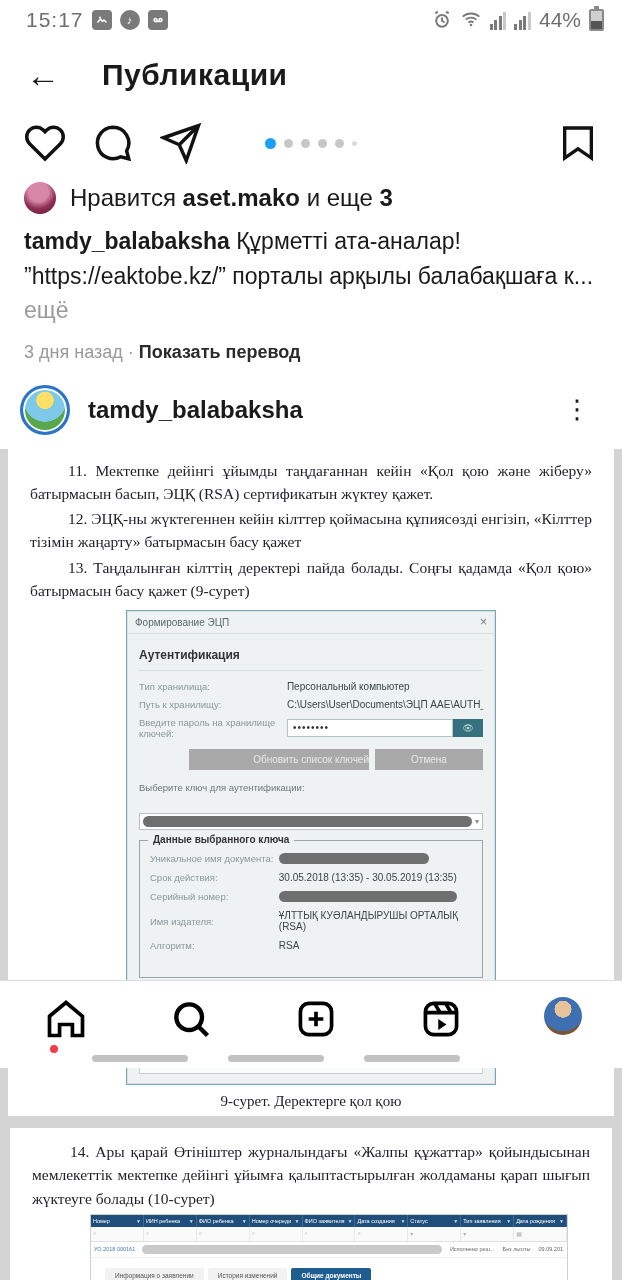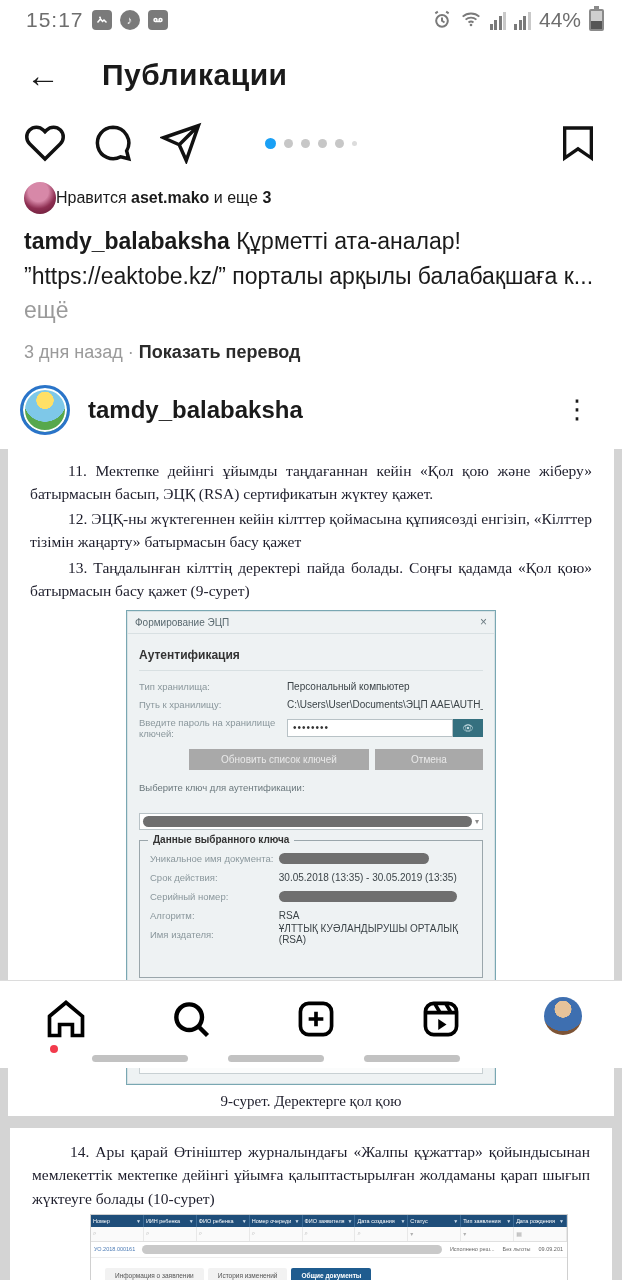--- a/index.html
+++ b/index.html
@@ -25,21 +25,21 @@
 
   
   .actionrow { display:flex; align-items:center; padding:20px 24px 6px 24px; position:relative; }
   .actionrow .icons { display:flex; gap:26px; align-items:center; }
   .dots { position:absolute; left:0; right:0; display:flex; gap:8px; justify-content:center; align-items:center; pointer-events:none; }
   .dot { width:9px; height:9px; border-radius:50%; background:#c7c7c7; }
   .dot.active { background:#1aa0f5; width:11px; height:11px; }
   .dot.tiny { width:5px; height:5px; background:#dcdcdc; }
   .bookmark { margin-left:auto; }
 
-  .likesrow { display:flex; align-items:center; padding:12px 24px 2px 24px; font-size:16px; color:#1a1a1a; }
+  .likesrow { display:flex; align-items:center; gap:14px; padding:12px 24px 2px 24px; font-size:24px; color:#1a1a1a; }
   .likes-avatar { width:32px; height:32px; border-radius:50%; background:radial-gradient(circle at 45% 30%, #d788a8 0 35%, #8e2f52 60%, #5d1630 100%); flex:0 0 auto; }
   .bold { font-weight:700; }
 
   .caption { padding:8px 24px 0 24px; font-size:23px; color:#1a1a1a; line-height:1.5; }
   .cap-more { color:#9a9a9a; }
   .timerow { padding:14px 24px 4px 24px; font-size:18px; color:#9a9a9a; }
   .timerow .translate { color:#2b2b2b; font-weight:700; }
 
   
   .posthead { display:flex; align-items:center; gap:18px; padding:18px 24px 14px 20px; }
@@ -62,21 +62,21 @@
   .ecp-body { padding:8px 12px 10px 12px; }
   .ecp-h { font-size:12px; font-weight:700; color:#333; padding:6px 0 8px 0; border-bottom:1px solid #d8e0e2; margin-bottom:10px; }
   .frow { display:flex; align-items:center; margin-bottom:7px; }
   .flabel { width:43%; font-size:9.5px; color:#8a979c; }
   .fvalue { width:57%; font-size:10px; color:#3c4448; white-space:nowrap; overflow:hidden; }
   .pwdwrap { width:57%; display:flex; }
   .pwd { flex:1; background:#fff; border:1px solid #b8c2c6; font-size:10px; letter-spacing:1px; color:#333; padding:2px 5px; height:18px; }
   .eyebtn { width:30px; height:18px; background:#35707f; color:#cfe3e8; font-size:9px; display:flex; align-items:center; justify-content:center; }
   .btnrow { display:flex; justify-content:flex-end; gap:6px; margin:10px 0 12px 0; }
   .graybtn { background:#a9a9a9; color:#e9e9e9; font-size:10px; text-align:center; padding:5px 0; }
-  .graybtn.w1 { width:180px; } .graybtn.w2 { width:108px; }
+  .graybtn.w1 { width:180px;text-align:right; } .graybtn.w2 { width:108px; }
   .sel-label { font-size:9.5px; color:#6a777c; margin-bottom:20px; }
   .keyselect { background:#fff; border:1px solid #b8c2c6; height:17px; display:flex; align-items:center; padding:2px 3px; margin-bottom:10px; }
   .redact { background:#6f6f6f; border-radius:7px; height:11px; }
   .keyselect .redact { flex:1; }
   .keyselect .arr { font-size:8px; color:#8a8a8a; margin-left:3px; }
   .groupbox { border:1px solid #9aa6ab; position:relative; padding:12px 10px 24px 10px; margin-bottom:12px; }
   .grouptitle { position:absolute; top:-7px; left:8px; background:#eef2f3; padding:0 5px; font-size:10px; font-weight:700; color:#333; }
   .grow { display:flex; align-items:center; margin-bottom:8px; }
   .glabel { width:40%; font-size:9.5px; color:#8a979c; }
   .gvalue { width:60%; font-size:10px; color:#3c4448; }
@@ -289,27 +289,27 @@
             <div class="grow">
               <div class="glabel">Срок действия:</div>
               <div class="gvalue">30.05.2018 (13:35) - 30.05.2019 (13:35)</div>
             </div>
             <div class="grow">
               <div class="glabel">Серийный номер:</div>
               <div class="gvalue">
                   <span class="redact" style="display:block;width:92%"></span>
                 </div>
             </div>
+            <div class="grow">
+              <div class="glabel">Имя издателя:</div>
+              <div class="gvalue">ҰЛТТЫҚ КУӘЛАНДЫРУШЫ ОРТАЛЫҚ (RSA)</div>
+            </div>
             <div class="grow" style="margin-bottom:2px">
               <div class="glabel">Алгоритм:</div>
               <div class="gvalue">RSA</div>
-            </div>
-            <div class="grow">
-              <div class="glabel">Имя издателя:</div>
-              <div class="gvalue">ҰЛТТЫҚ КУӘЛАНДЫРУШЫ ОРТАЛЫҚ (RSA)</div>
             </div>
           </div>
 
           <div class="tealrow">
             <div class="tealbtn w1">Подписать</div>
             <div class="tealbtn w2">Отмена</div>
           </div>
 
           <div class="ecp-emptybox"></div>
         </div>

